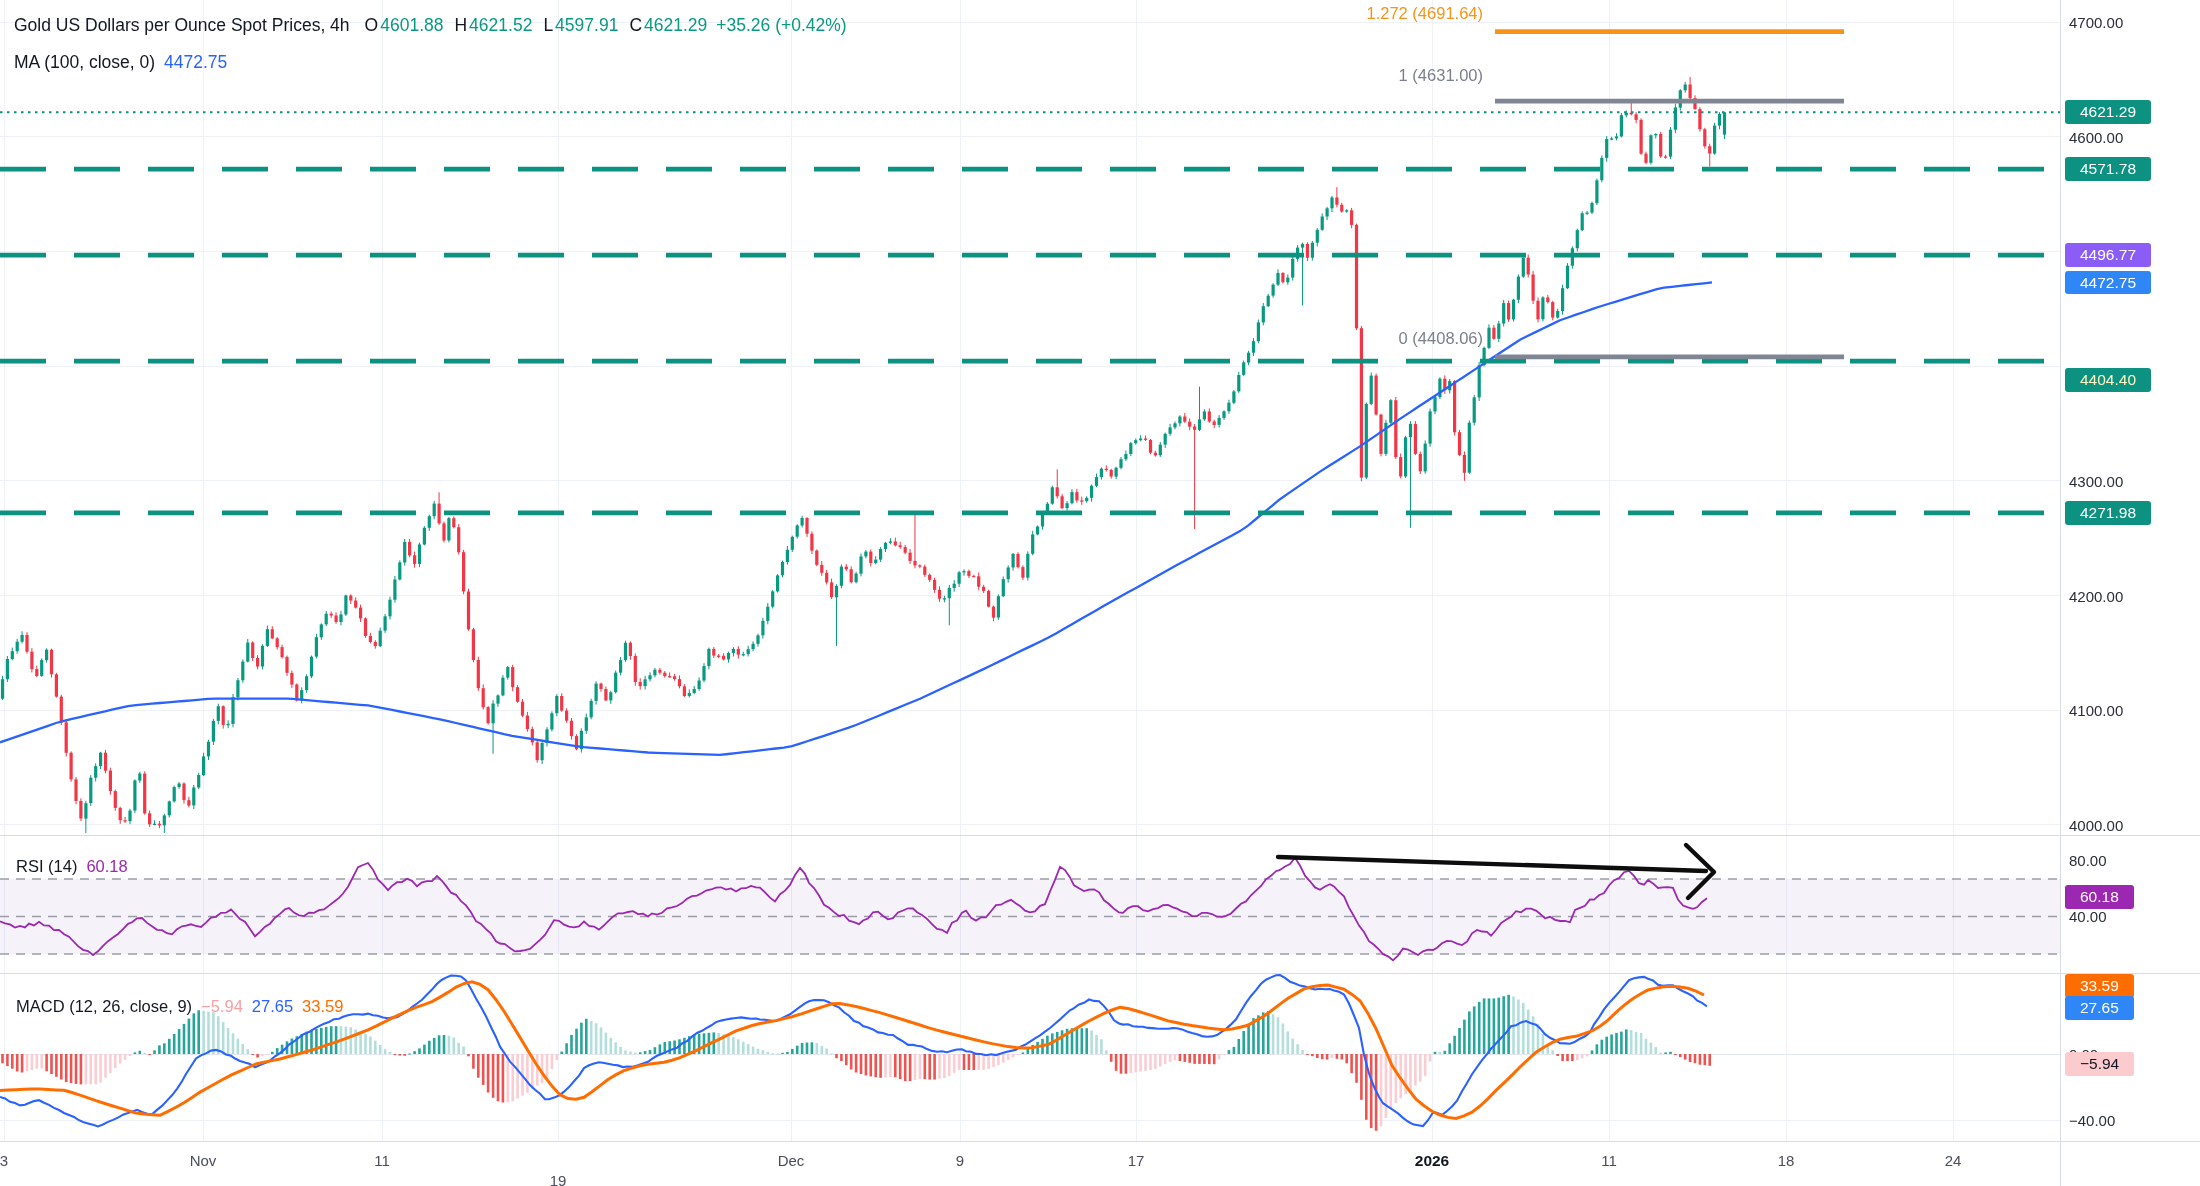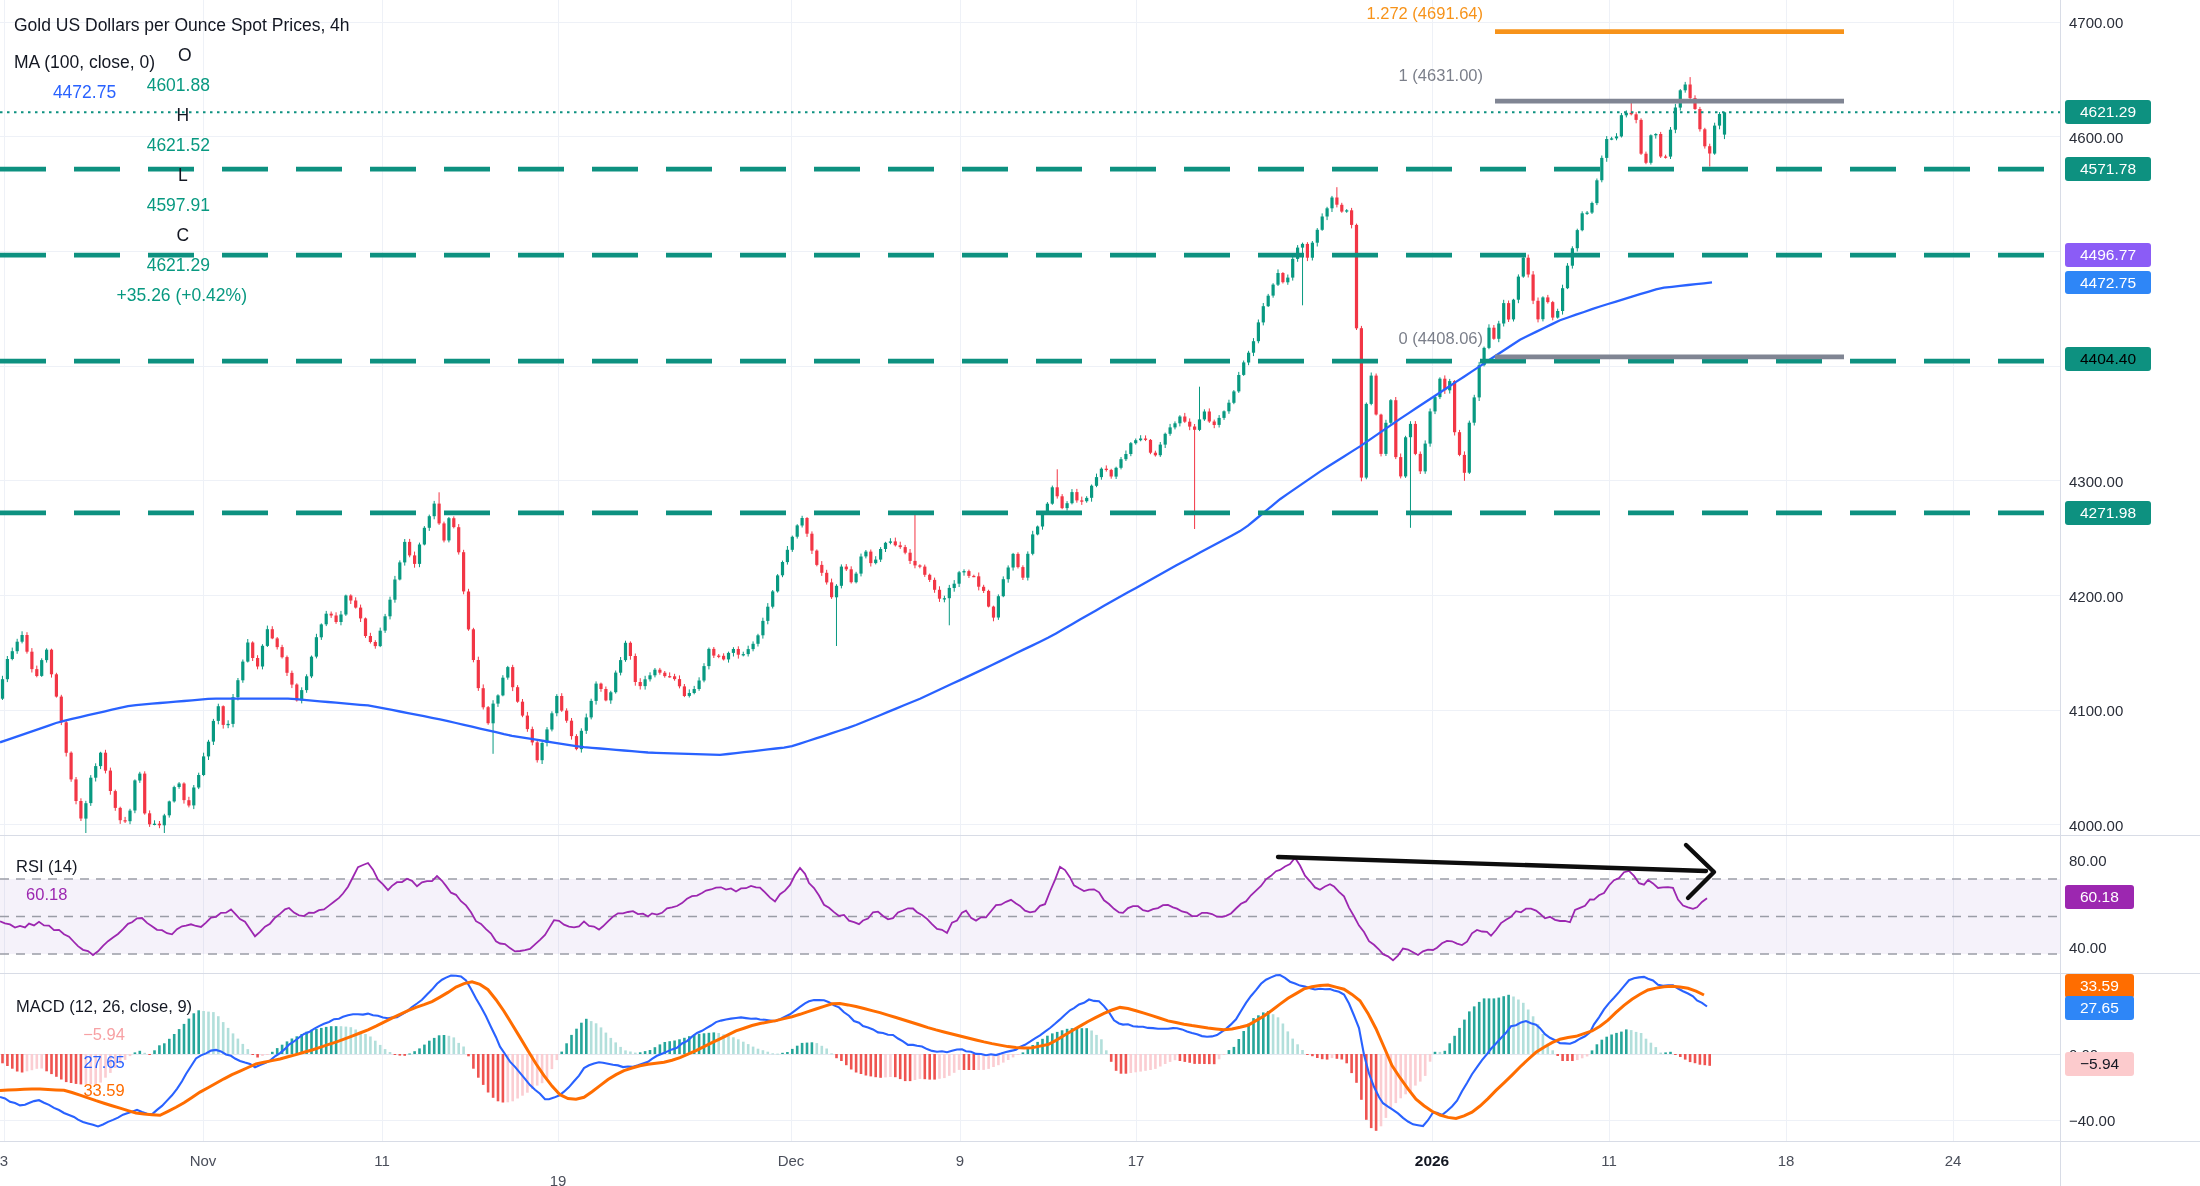--- a/index.html
+++ b/index.html
@@ -1,20 +1,20 @@
 <!DOCTYPE html>
 <html><head>
 <meta charset="utf-8">
 <style>
   html,body{margin:0;padding:0;background:#fff;}
   .stage{position:relative;width:2200px;height:1186px;background:#ffffff;overflow:hidden;
          font-family:"Liberation Sans","DejaVu Sans",sans-serif;}
   svg{position:absolute;left:0;top:0;}
-  .hdr{position:absolute;display:flex;align-items:center;gap:9px;white-space:nowrap;
-       pointer-events:none;z-index:30;flex-direction:column;}
+  .hdr{position:absolute;display:flex;align-items:flex-end;gap:9px;white-space:nowrap;
+       pointer-events:none;z-index:30;}
   .hdr .t{color:#131722;font-size:17.5px;}
   .hdr .k{color:#131722;font-size:17.5px;margin-left:2px;}
   .hdr .g{color:#089981;font-size:17.5px;}
   .hdr .b{color:#2962ff;font-size:17.5px;}
   .hdr .pu{color:#9c27b0;font-size:16.5px;}
   .hdr .pk{color:#f7a1a4;font-size:16.5px;}
   .hdr .bl{color:#2962ff;font-size:16.5px;}
   .hdr .or{color:#ff6d00;font-size:16.5px;}
   .hdr .t2{color:#131722;font-size:16.5px;}
   .axlbl{position:absolute;left:2069px;transform:translateY(-50%);font-size:15px;
@@ -1191,24 +1191,24 @@
       <div class="axlbl" style="top: 22px;">4700.00</div>
       <div class="axlbl" style="top: 136.7px;">4600.00</div>
       <div class="axlbl" style="top: 480.8px;">4300.00</div>
       <div class="axlbl" style="top: 595.5px;">4200.00</div>
       <div class="axlbl" style="top: 710.2px;">4100.00</div>
       <div class="axlbl" style="top: 824.9px;">4000.00</div>
       <div class="badge" style="top: 112.28px; background: rgb(13, 145, 128); color: rgb(255, 255, 255);">4621.29</div>
       <div class="badge" style="top: 169.068px; background: rgb(13, 145, 128); color: rgb(255, 255, 255); padding-left: 15px;">4571.78</div>
       <div class="badge" style="top: 255.105px; background: #8b5cf6; color: rgb(255, 255, 255);">4496.77</div>
       <div class="badge" style="top: 282.656px; background: rgb(46, 134, 247); color: rgb(255, 255, 255);">4472.75</div>
-      <div class="badge" style="top: 359px; background: rgb(13, 145, 128); color: #000000;">4404.40</div>
+      <div class="badge" style="top: 380px; background: rgb(13, 145, 128); color: #fef9c3;">4404.40</div>
       <div class="badge" style="top: 512.939px; background: rgb(13, 145, 128); color: rgb(255, 255, 255);">4271.98</div>
       <div class="axlbl" style="top: 860.25px;">80.00</div>
-      <div class="axlbl" style="top: 947px;">40.00</div>
+      <div class="axlbl" style="top: 916px;">40.00</div>
       <div class="badge" style="top: 897.413px; background: rgb(156, 39, 176); color: rgb(255, 255, 255);">60.18</div>
       <div class="axlbl" style="top: 1054px;">0.00</div>
       <div class="axlbl" style="top: 1120.24px;">−40.00</div>
       <div class="badge" style="top: 986.375px; background: rgb(255, 109, 0); color: rgb(255, 255, 255);">33.59</div>
       <div class="badge" style="top: 1008.21px; background: rgb(46, 134, 247); color: rgb(255, 255, 255);">27.65</div>
       <div class="badge" style="top: 1063.84px; background: rgb(252, 203, 205); color: rgb(19, 23, 34);">−5.94</div>
       <div class="tlbl" style="left: 4px;">3</div>
       <div class="tlbl" style="left: 203px;">Nov</div>
       <div class="tlbl" style="left: 382px;">11</div>
       <div class="tlbl" style="left: 558px; margin-top: 20px;">19</div>

